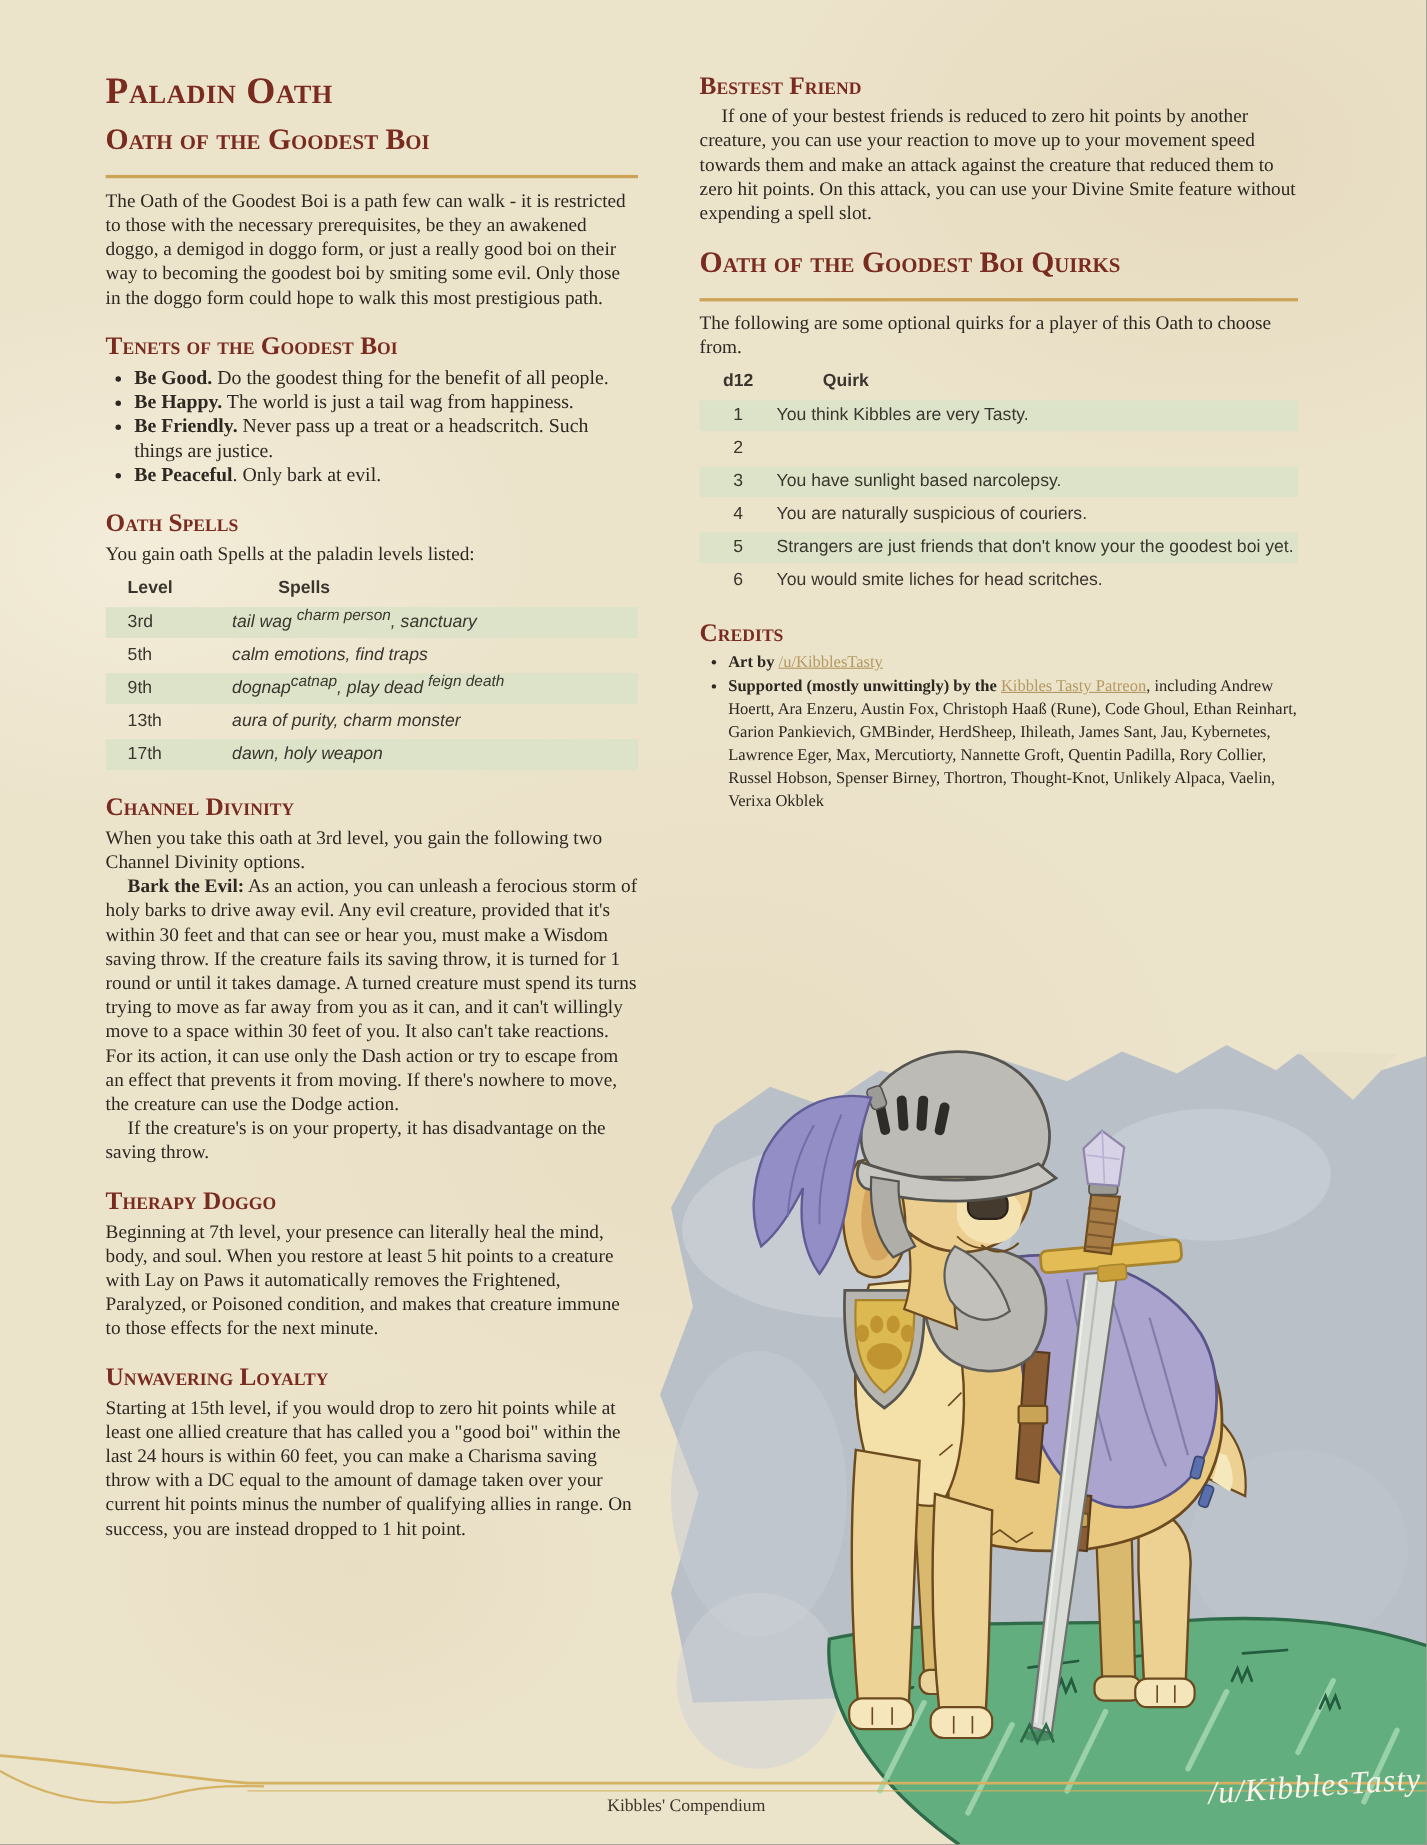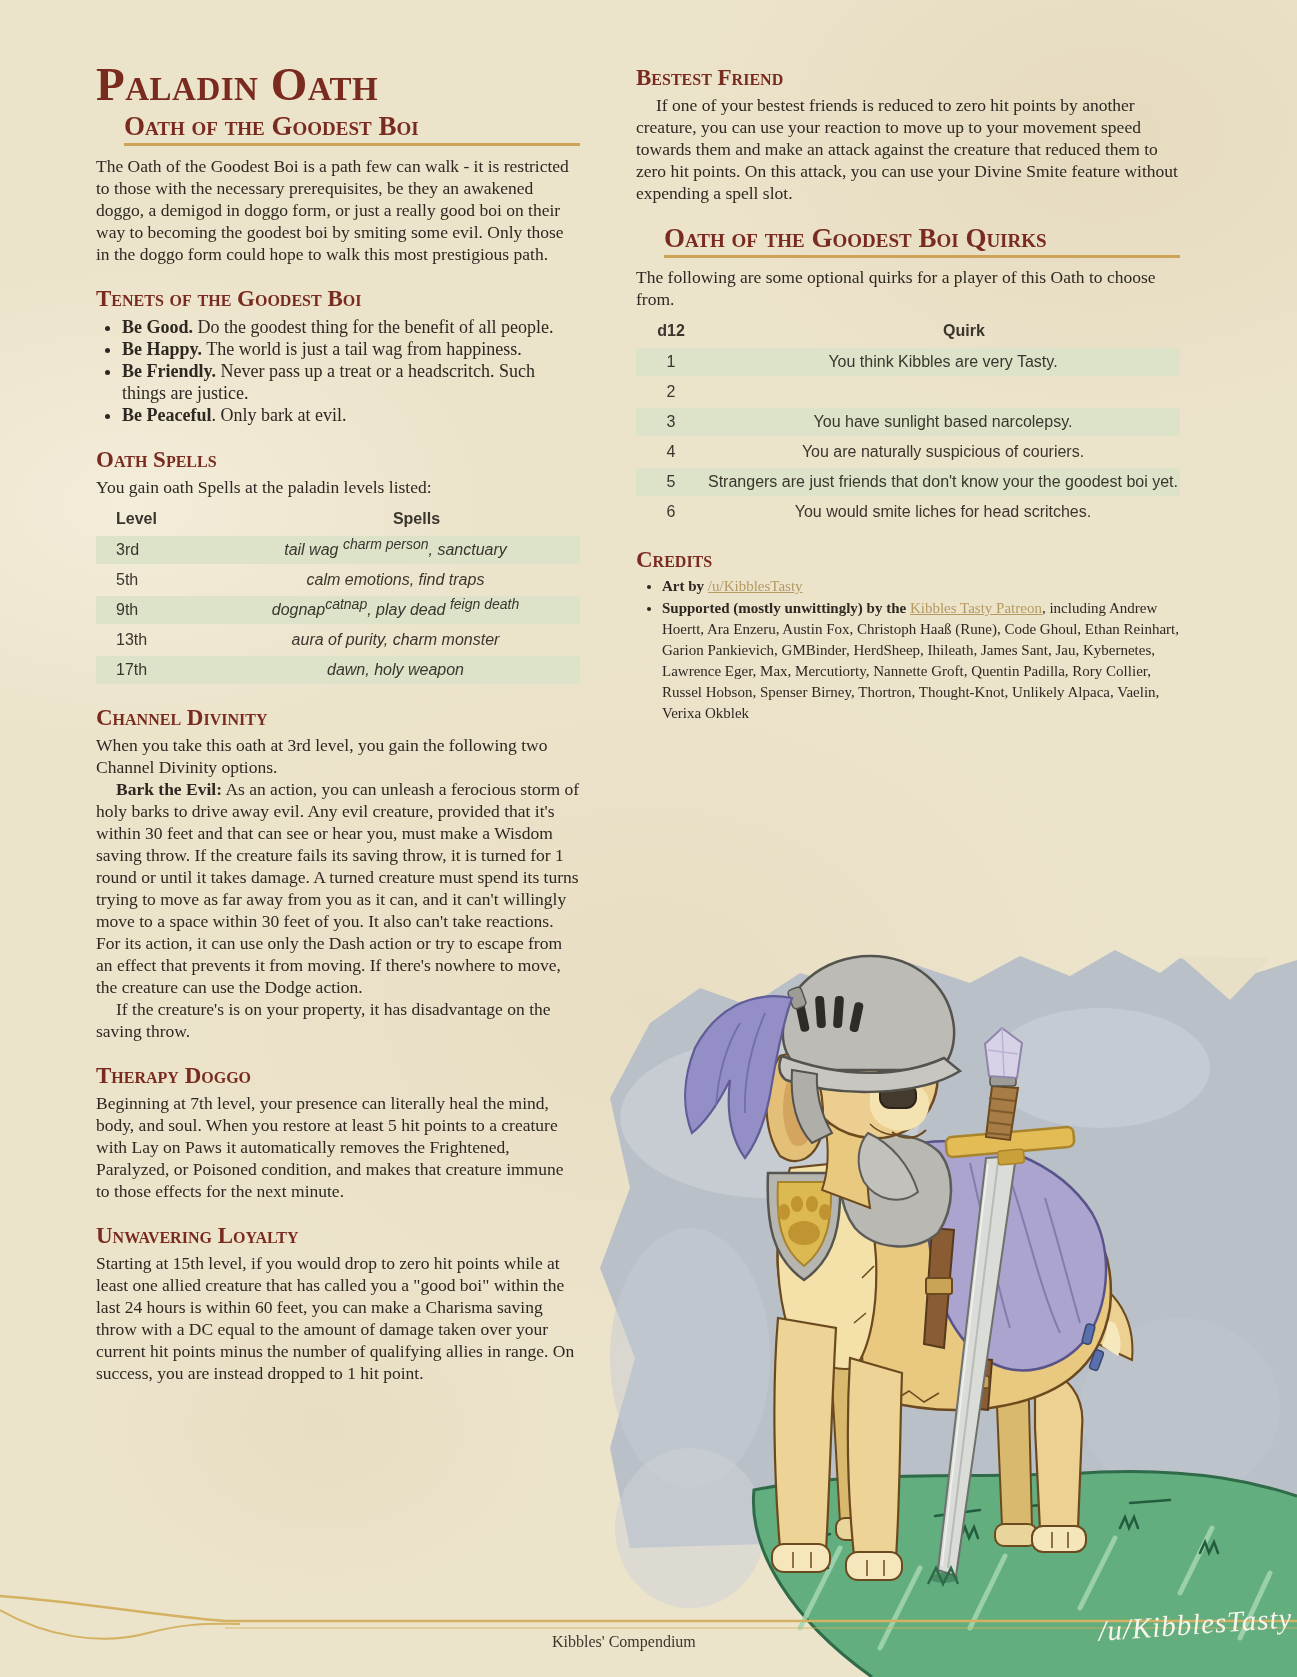--- a/index.html
+++ b/index.html
@@ -12,37 +12,37 @@
       radial-gradient(ellipse 800px 600px at 50% 60%, rgba(210,192,150,.14), transparent 60%),
       radial-gradient(ellipse 500px 400px at 90% 90%, rgba(200,180,135,.16), transparent 60%),
       radial-gradient(ellipse 400px 300px at 25% 85%, rgba(214,198,158,.18), transparent 60%);
     font-family:"Liberation Serif", serif;
     color:#2d2922;
   }
   .col{position:absolute;top:64px;}
   .col-left{left:96px;width:484px;}
   .col-right{left:636px;width:544px;}
   h1,h2,h3{font-variant:small-caps;color:#7a2b20;font-weight:700;margin:0;}
-  h1{font-size:47px;line-height:40px;letter-spacing:.5px;}
-  h2{font-size:27px;line-height:32px;margin-top:6px;padding-bottom:1px;border-bottom:3px solid #cda457;margin-left:28px;}
+  h1{font-size:34px;line-height:40px;letter-spacing:.5px;}
+  h2{font-size:27px;line-height:32px;margin-top:6px;padding-bottom:17px;border-bottom:3px solid #cda457;}
   h3{font-size:23px;line-height:27px;margin:20px 0 3px;}
   .col-right h3.first{margin-top:0;}
   p.body{font-size:17.5px;line-height:22px;margin:0;}
   p.lead{margin-top:9px;}
   .indent{text-indent:20px;}
   .b{font-weight:700;}
   ul.tenets{margin:4px 0 0;padding-left:26px;font-size:18px;line-height:22px;}
   ul.credits{margin:3px 0 0;padding-left:26px;font-size:15px;line-height:21px;}
   ul.credits li{margin-bottom:1px;}
   a.link{color:#b49a62;text-decoration:underline;cursor:pointer;}
   .dnd-table{margin-top:10px;font-family:"Liberation Sans", sans-serif;font-size:16px;color:#3a362e;}
   .t-row{display:flex;padding:5px 0;margin-bottom:2px;align-items:center;}
   .t-row.shaded{background:#dde3c9;}
   .t-head{font-weight:700;padding:2px 0 6px;background:none;gap:42px;}
-  .t-c2{flex:1;text-align:center;}
+  .t-c2{flex:1;}
   .spells .t-c1{width:95px;padding-left:20px;}
   .spells .t-row:not(.t-head) .t-c2{font-style:italic;}
   .quirks .t-c1{width:70px;text-align:center;}
   sup{font-size:14px;line-height:0;font-style:italic;}
   .illus{position:absolute;left:540px;top:928px;width:757px;height:749px;}
   .footer-svg{position:absolute;left:0;top:1590px;width:1297px;height:60px;z-index:5;pointer-events:none;}
   .footer-text{position:absolute;left:552px;top:1633px;font-size:16px;color:#3c362c;z-index:6;}
   .signature{position:absolute;left:1098px;top:1608px;z-index:6;
     font-family:"Liberation Serif",serif;font-style:italic;font-size:29px;letter-spacing:1px;
     color:#f7f5ee;transform:rotate(-4deg);}

